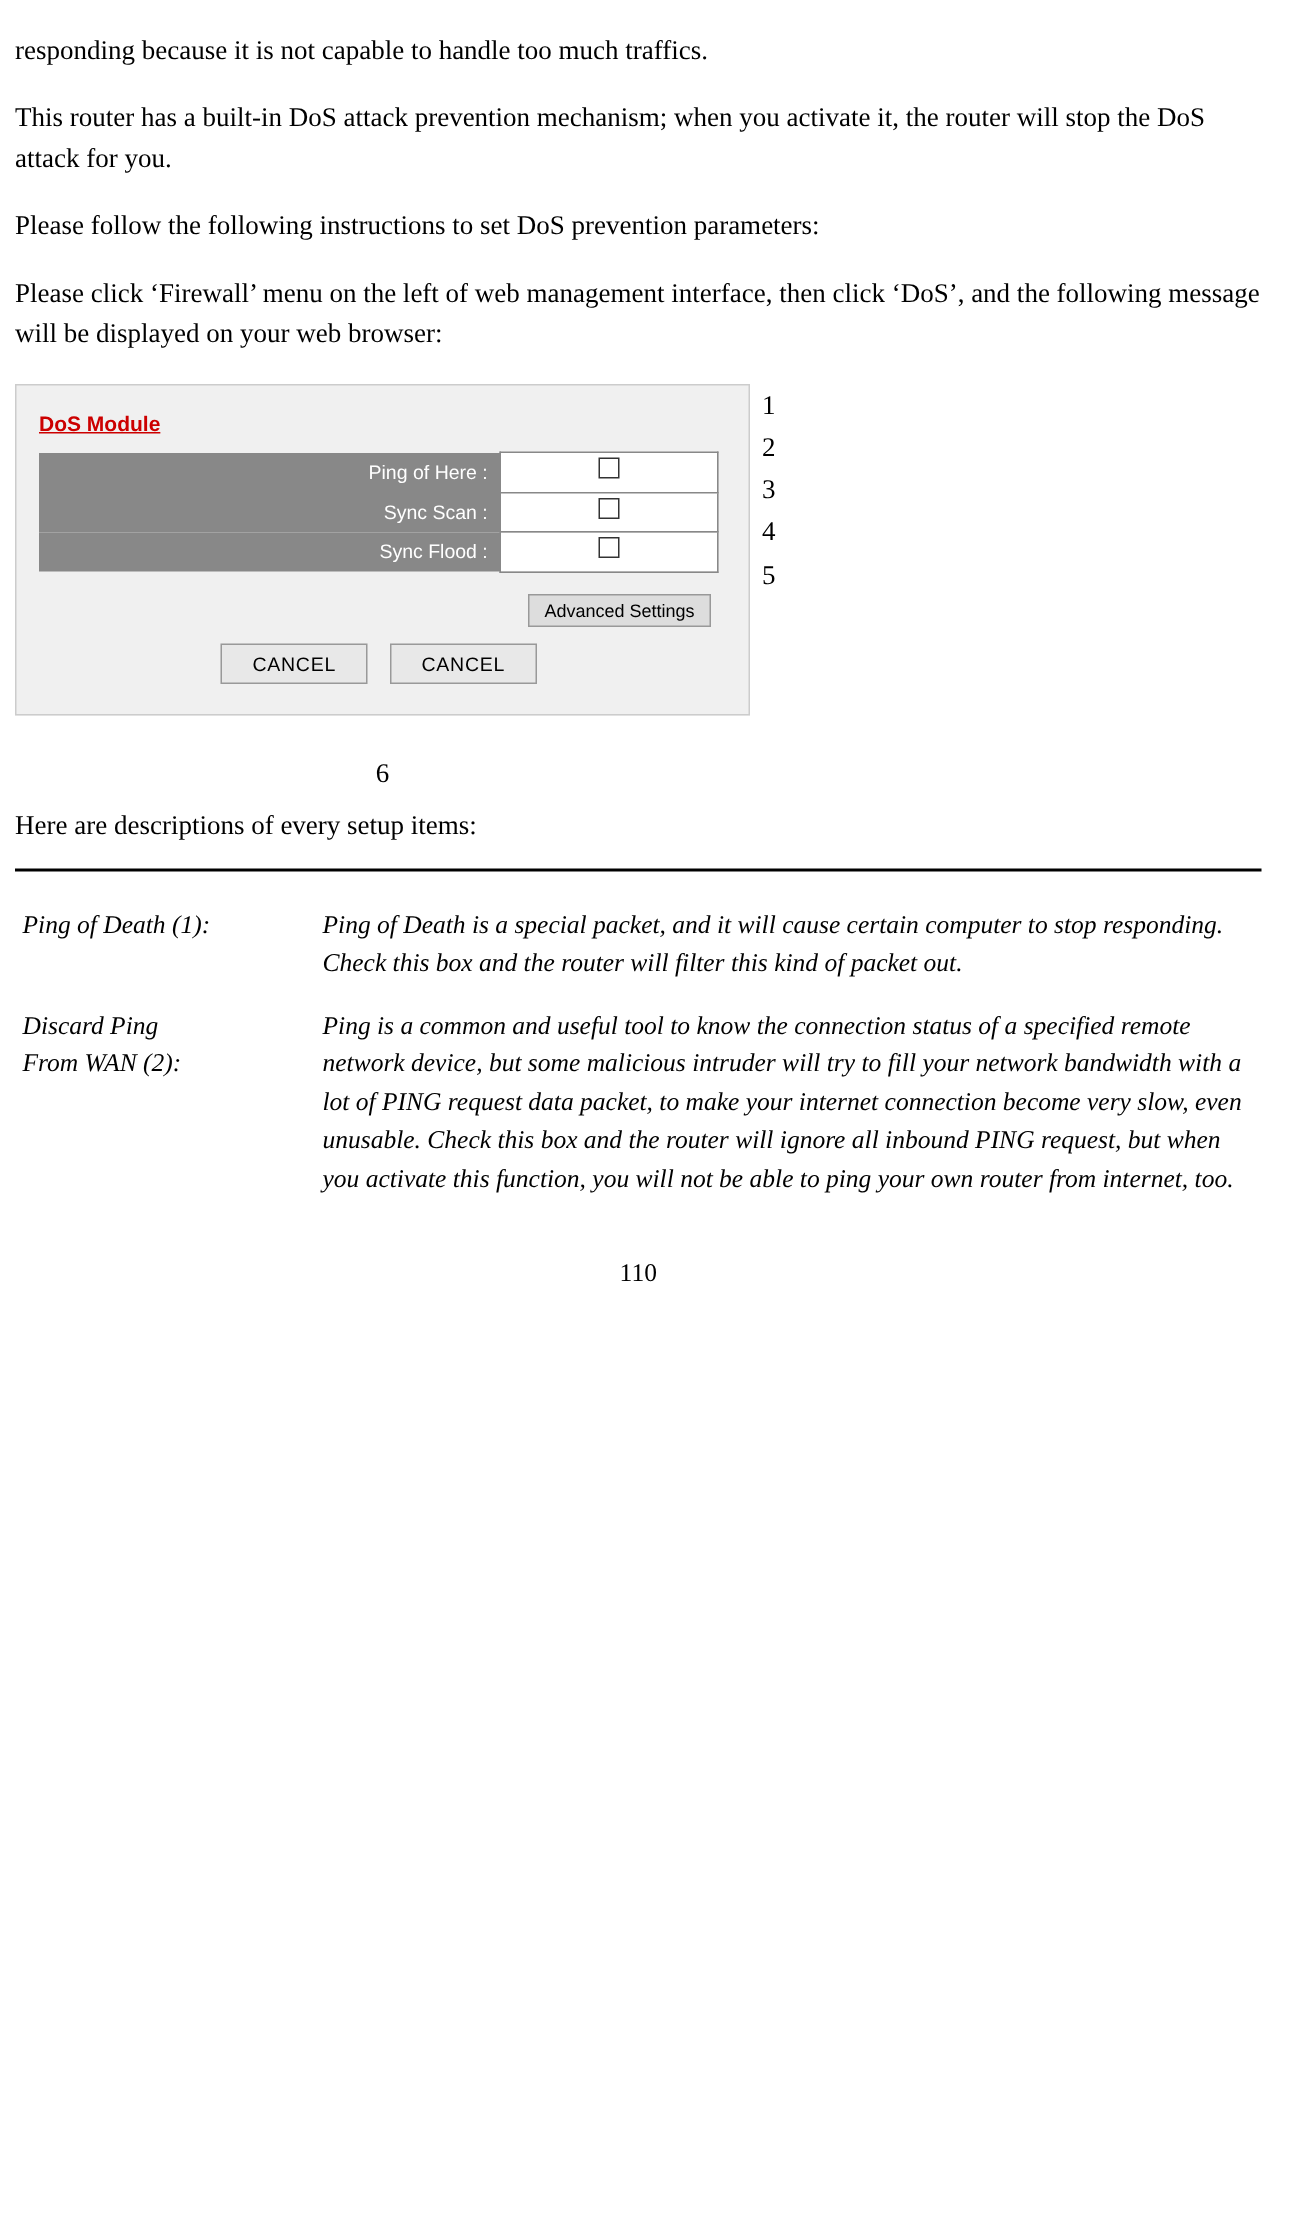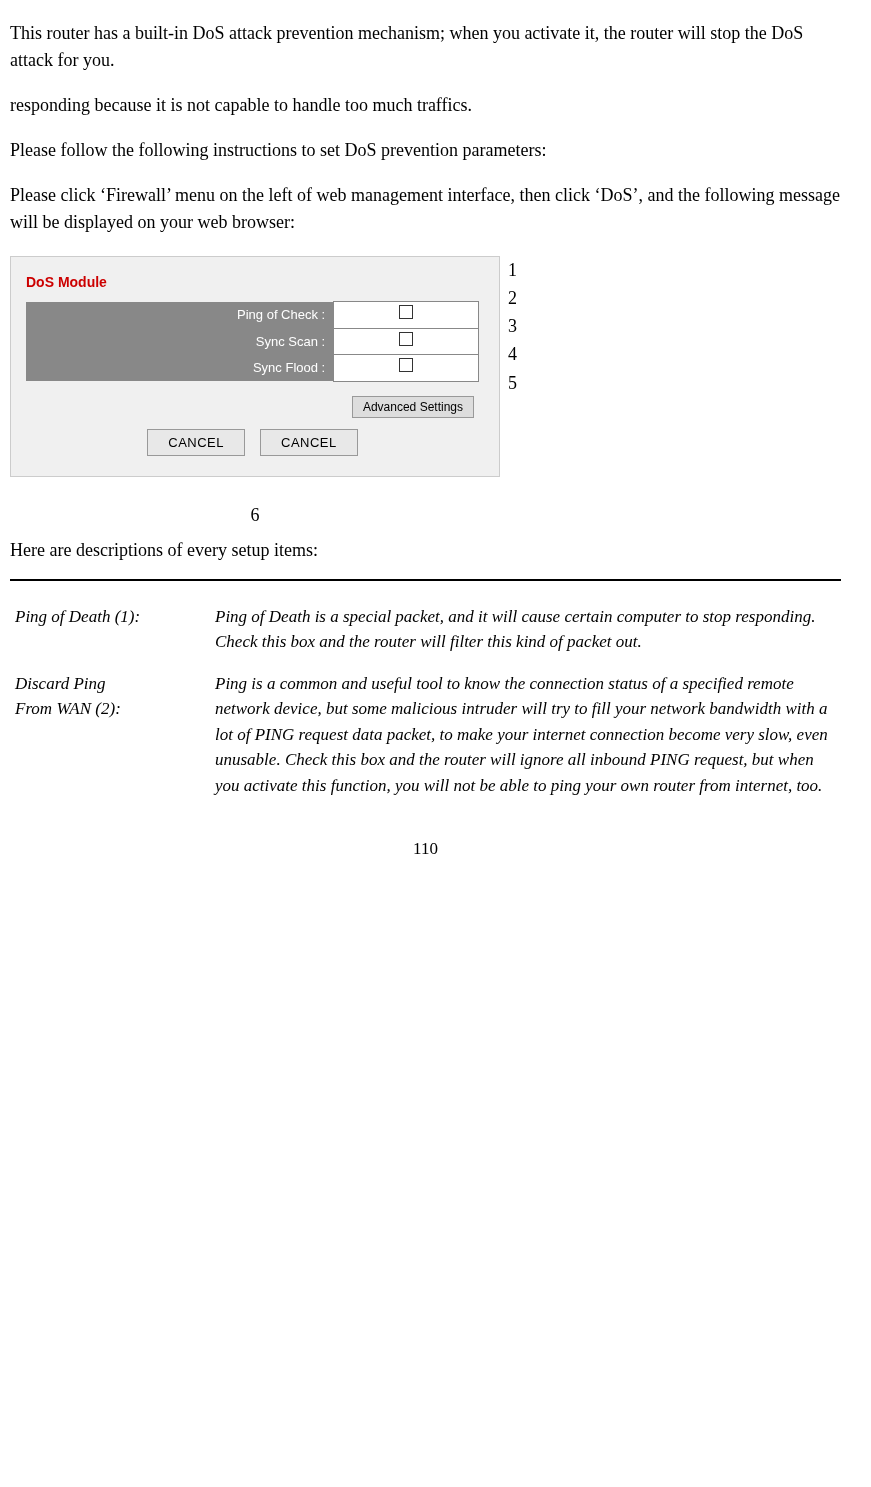--- a/index.html
+++ b/index.html
@@ -31,20 +31,21 @@
       padding: 15px 20px 20px 15px;
       width: 490px;
       min-width: 490px;
     }
     .dos-module-title {
       font-family: Arial, sans-serif;
       font-size: 14px;
       font-weight: bold;
       color: #c00;
       margin-bottom: 8px;
+      text-decoration: underline;
     }
     .dos-table {
       width: 100%;
       border-collapse: collapse;
       margin-bottom: 10px;
     }
     .dos-table td {
       font-family: Arial, sans-serif;
       font-size: 13px;
       padding: 3px 5px;
@@ -161,35 +162,35 @@
       text-align: center;
       margin-top: 30px;
       font-size: 17px;
     }
   </style>
 </head>
 <body>
 
 <div class="page-content">
 
+  <p>responding because it is not capable to handle too much traffics.</p>
+
   <p>This router has a built-in DoS attack prevention mechanism; when you activate it, the router will stop the DoS attack for you.</p>
-
-  <p>responding because it is not capable to handle too much traffics.</p>
 
   <p>Please follow the following instructions to set DoS prevention parameters:</p>
 
   <p>Please click ‘Firewall’ menu on the left of web management interface, then click ‘DoS’, and the following message will be displayed on your web browser:</p>
 
   <div class="dos-module-wrapper">
     <div class="dos-module-container">
       <div class="dos-module-title">DoS Module</div>
       <table class="dos-table">
         <tbody>
             <tr>
-          <td class="label-cell">Ping of Check :</td>
+          <td class="label-cell">Ping of Here :</td>
           <td class="checkbox-cell"><span class="dos-checkbox"></span></td>
         </tr>
         <tr>
           <td class="label-cell">Sync Scan :</td>
           <td class="checkbox-cell"><span class="dos-checkbox"></span></td>
         </tr>
         <tr>
           <td class="label-cell">Sync Flood :</td>
           <td class="checkbox-cell"><span class="dos-checkbox"></span></td>
         </tr>

